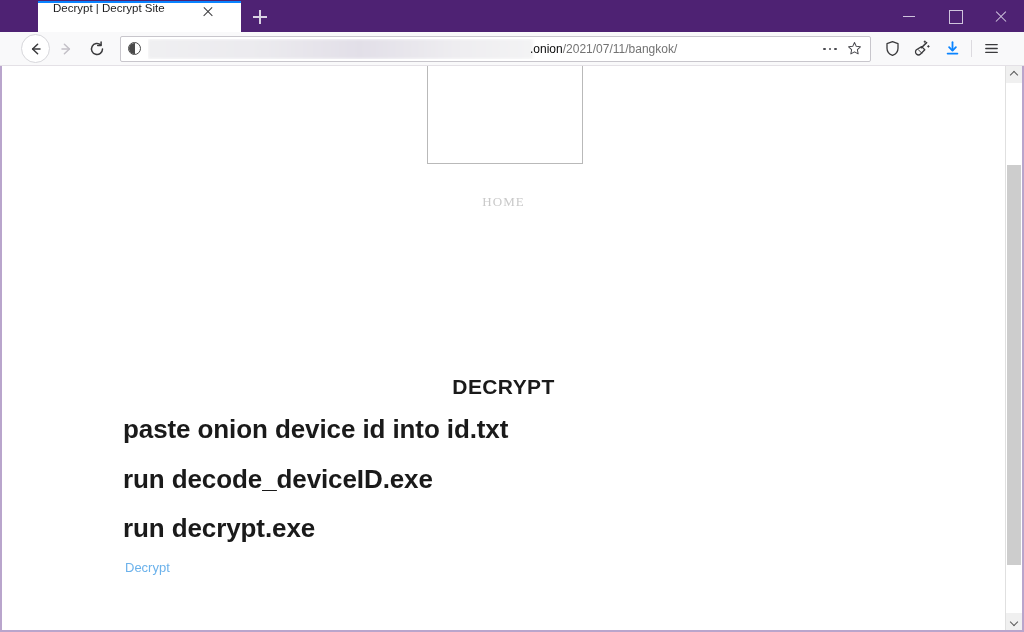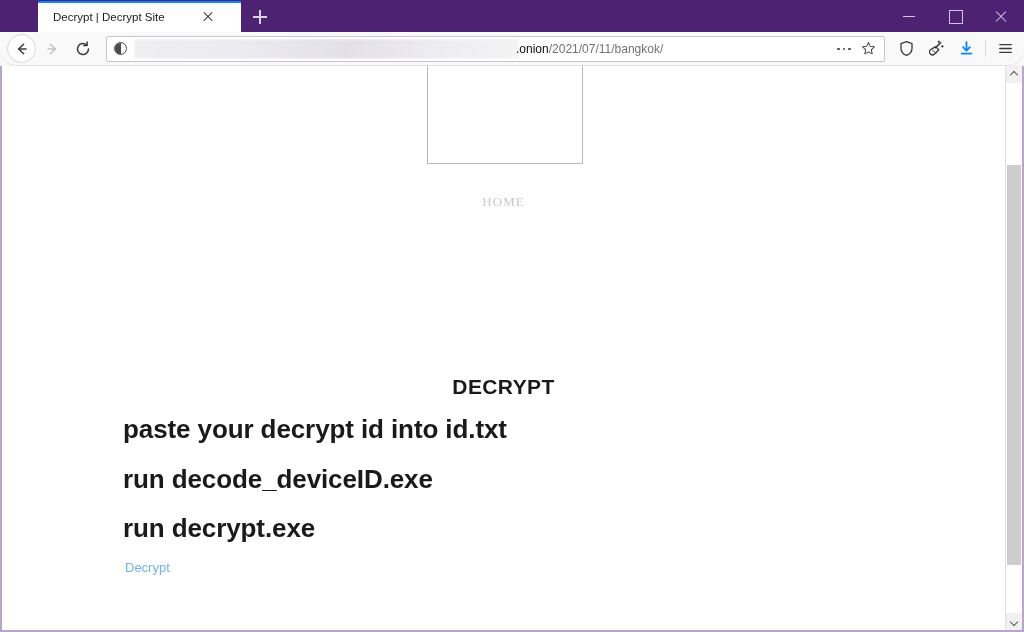--- a/index.html
+++ b/index.html
@@ -33,21 +33,20 @@
   }
 
   #tabbar-leftpad { width: 38px; height: 32px; flex: 0 0 38px; }
 
   #tab-active {
     position: relative;
     width: 203px;
     height: 31px;
     background: #ffffff;
     display: flex;
-    align-items: center;
     padding: 0 23px 0 15px;
     flex: 0 0 203px;
   }
   #tab-active::before {
     content: "";
     position: absolute;
     left: 0; right: 0; top: 0;
     height: 2px;
     background: #0a84ff;
   }
@@ -126,22 +125,21 @@
   #win-close::after  { transform: rotate(-45deg); }
 
   
   #navbar {
     height: 34px;
     flex: 0 0 34px;
     background: #f9f9fa;
     border-bottom: 1px solid #e4e1e6;
     display: flex;
     align-items: center;
-    padding: 0 4px;
-    border-radius: 16px;
+    padding: 0 18px;
   }
 
   .nav-btn {
     width: 31px; height: 30px;
     position: relative;
     cursor: pointer;
     flex: 0 0 31px;
   }
 
   #nav-back {
@@ -491,21 +489,21 @@
   <div id="content-wrap">
 
     <div id="page">
 
       <div id="logo-box"></div>
 
       <div id="nav-home">HOME</div>
 
       <div id="heading-decrypt">DECRYPT</div>
 
-      <div class="step-line" id="step-1">paste your decrypt id into id.txt</div>
+      <div class="step-line" id="step-1">paste onion device id into id.txt</div>
       <div class="step-line" id="step-3">run decrypt.exe</div>
       <div class="step-line" id="step-2">run decode_deviceID.exe</div>
 
       <a id="decrypt-link" href="#">Decrypt</a>
     </div>
 
     <div id="scrollbar">
       <div class="sb-arrow" id="sb-up">
         <span class="sb-chevron"></span>
       </div>

